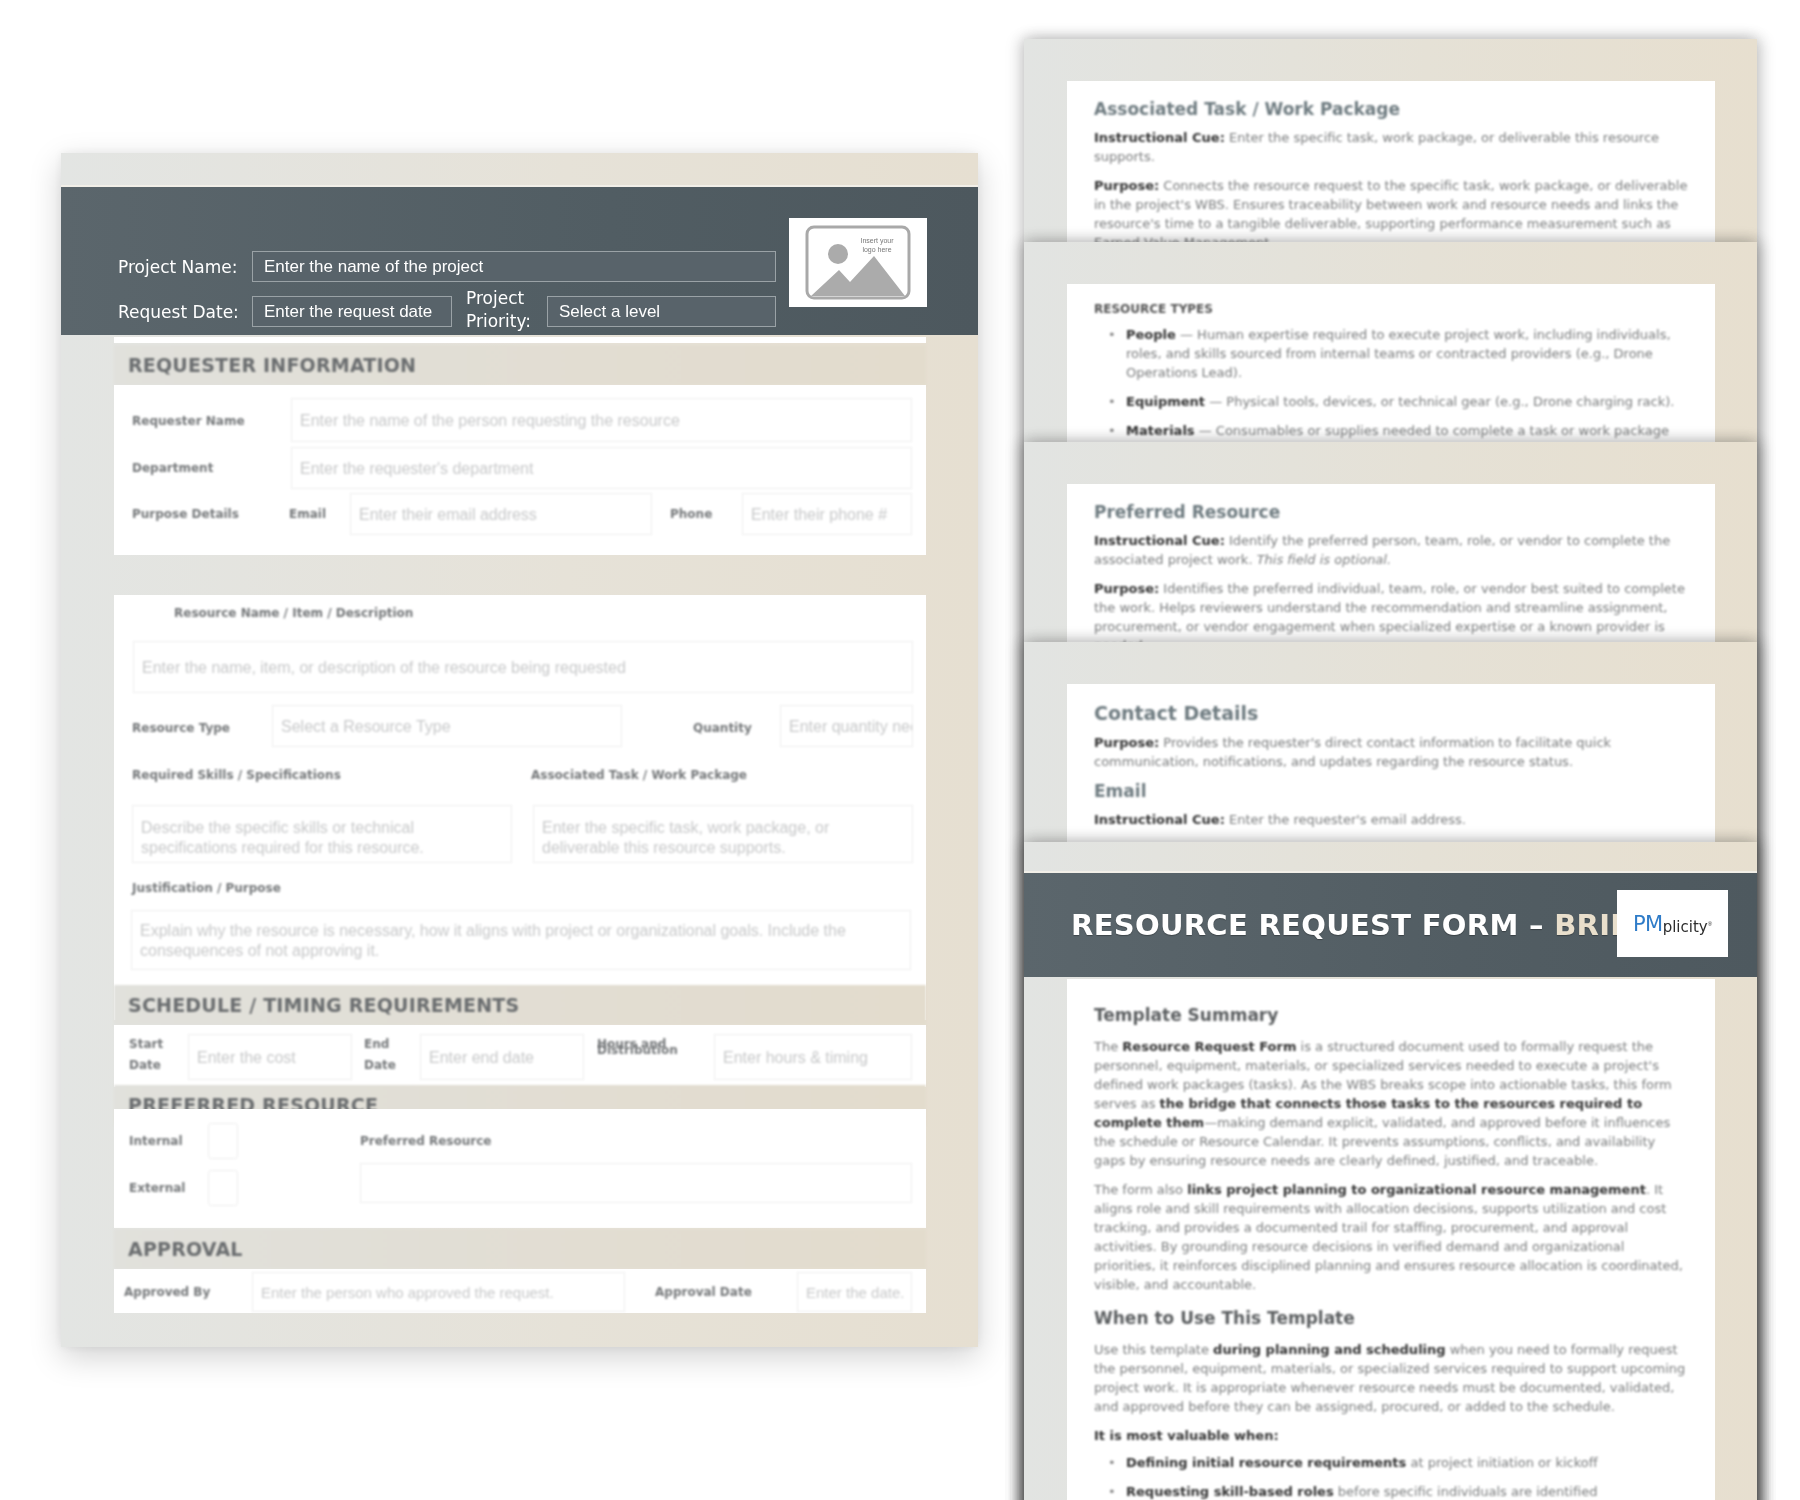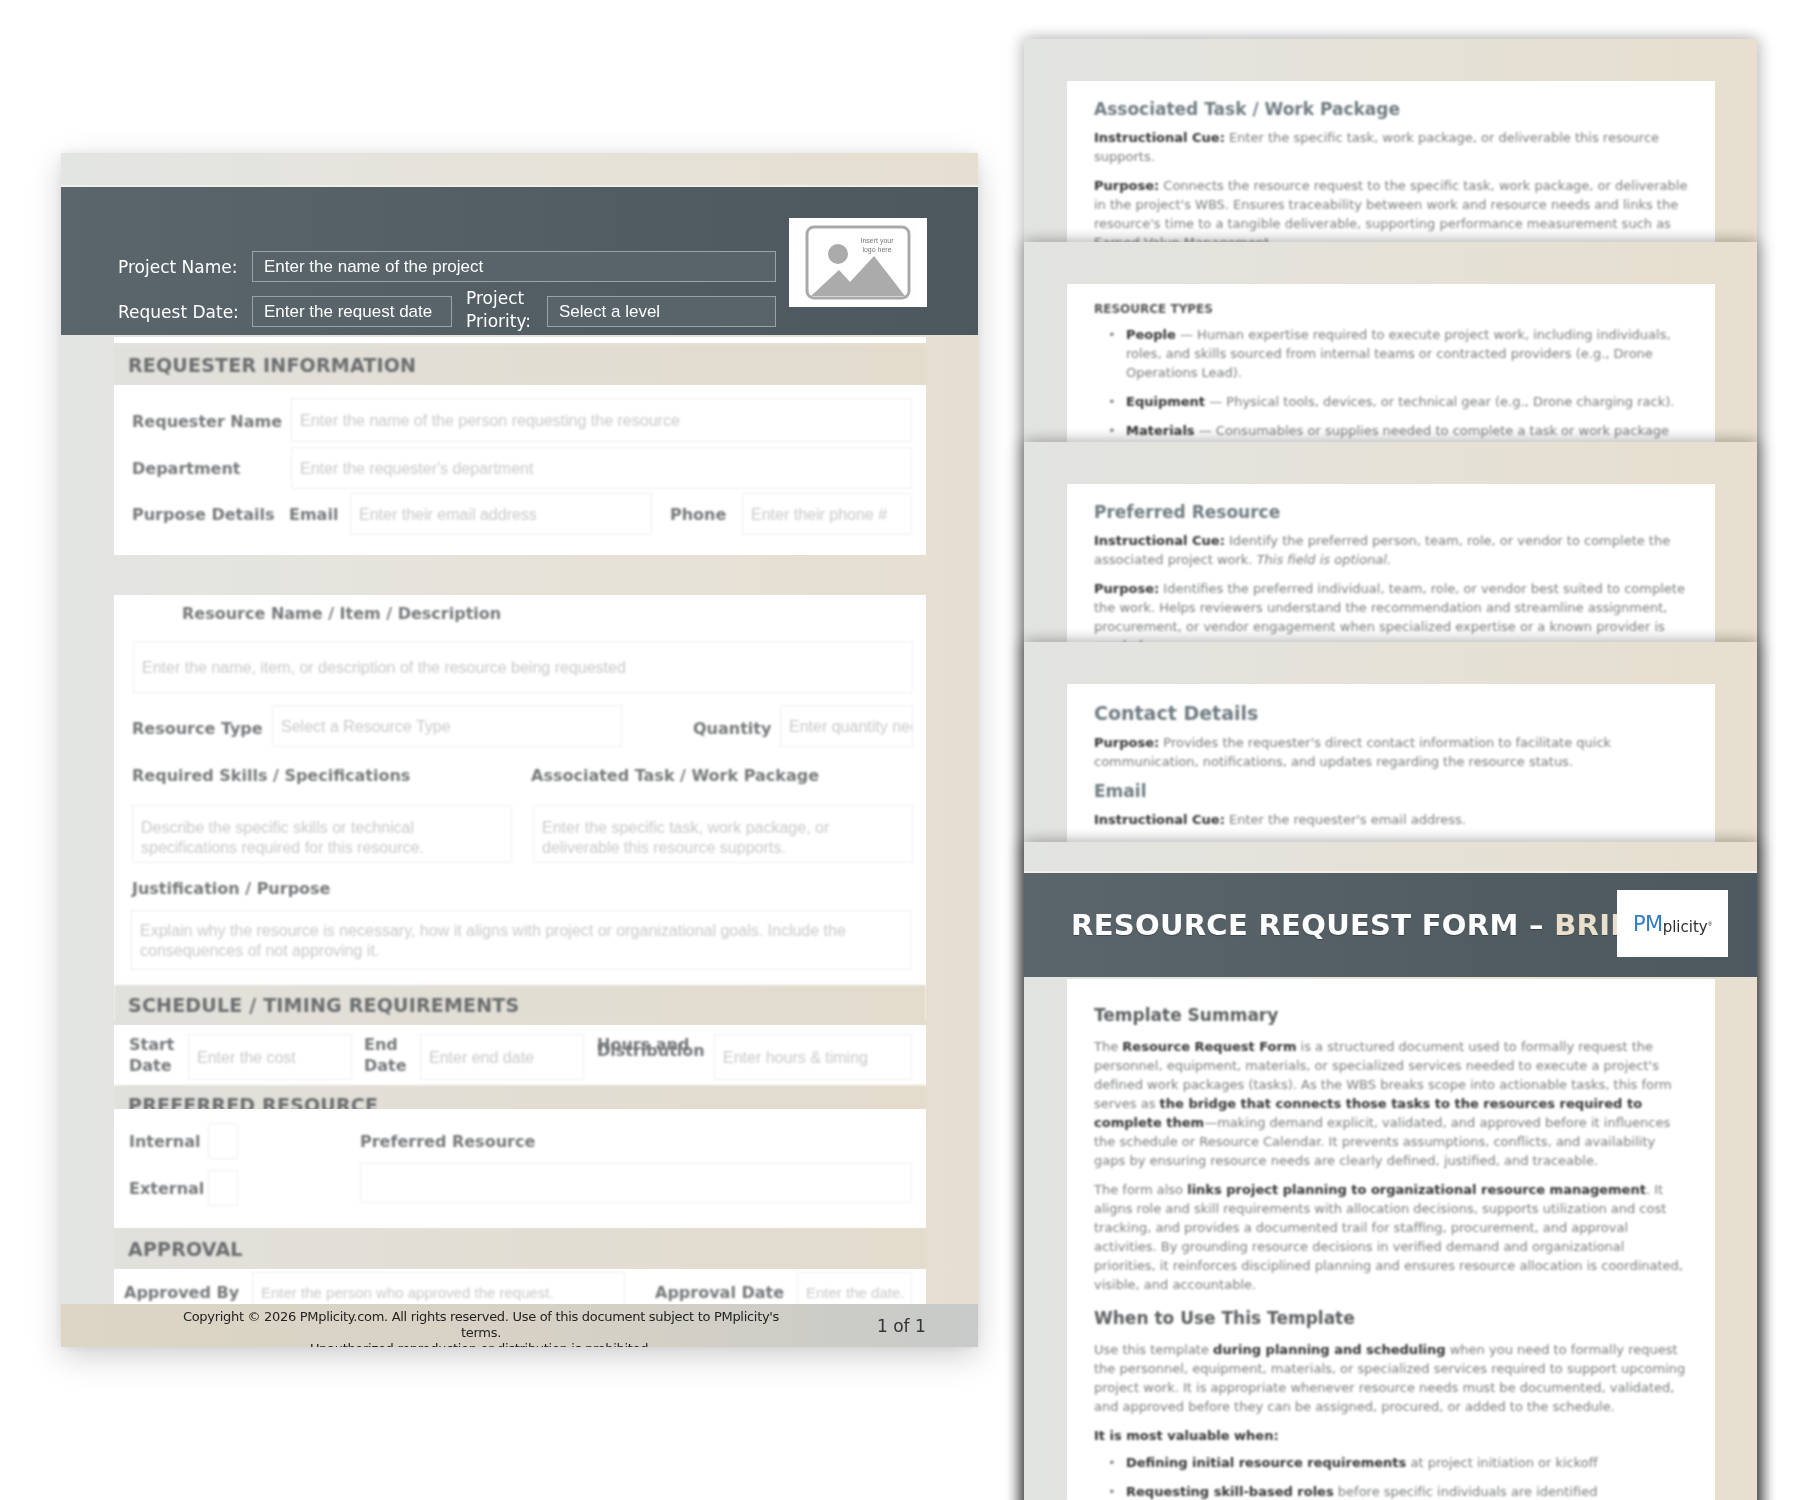--- a/index.html
+++ b/index.html
@@ -38,21 +38,21 @@
       position: absolute; left: 53px; top: 184px; width: 812px; height: 976px;
     }
     .sec-head {
       position: absolute; left: 0; width: 812px; height: 40px;
       background: linear-gradient(90deg, #e1e1dc 0%, #e2ddd2 60%, #e3dccd 100%);
       font-family: "DejaVu Sans", sans-serif; font-weight: bold; font-size: 19px; color: #6b6e70;
       padding-left: 14px; line-height: 40px; filter: blur(0.8px); letter-spacing: 0.2px;
     }
     .sec-body { position: absolute; left: 0; width: 812px; background: #ffffff; }
     .lbl {
-      position: absolute; font-family: "DejaVu Sans", sans-serif; font-weight: bold; font-size: 16px;
+      position: absolute; font-family: "DejaVu Sans", sans-serif; font-weight: bold; font-size: 12px;
       color: #75787a; filter: blur(0.9px); line-height: 19px; white-space: nowrap;
     }
     .fld {
       position: absolute; border: 1px solid #eeeeee; background: #ffffff;
       font-size: 16px; color: #c8c9ca; padding: 0 8px; filter: blur(1px);
       white-space: nowrap; overflow: hidden; font-family: "Liberation Sans", sans-serif;
     }
     .fld.multi { white-space: normal; line-height: 20px; padding-top: 12px; }
     .chk { position: absolute; width: 30px; height: 36px; border: 1px solid #eeeeee; border-radius: 3px; filter: blur(0.8px); }
 
@@ -161,21 +161,21 @@
       <div class="fld" style="left:177px; top:62px; width:621px; height:42px; line-height:42px;">Enter the requester's department</div>
 
       <div class="lbl" style="left:18px; top:120px;">Purpose Details</div>
       <div class="lbl" style="left:175px; top:120px;">Email</div>
       <div class="fld" style="left:236px; top:108px; width:302px; height:42px; line-height:42px;">Enter their email address</div>
       <div class="lbl" style="left:556px; top:120px;">Phone</div>
       <div class="fld" style="left:628px; top:108px; width:170px; height:42px; line-height:42px;">Enter their phone #</div>
     </div>
 
     <div class="sec-body" style="top:258px; height:425px;">
-      <div class="lbl" style="left:32px; top:9px;padding-left:36px;">Resource Name / Item / Description</div>
+      <div class="lbl" style="left:24px; top:9px;padding-left:36px;">Resource Name / Item / Description</div>
       <div class="fld" style="left:19px; top:46px; width:780px; height:52px; line-height:52px;">Enter the name, item, or description of the resource being requested</div>
 
       <div class="lbl" style="left:18px; top:124px;">Resource Type</div>
       <div class="fld" style="left:158px; top:110px; width:350px; height:42px; line-height:42px;">Select a Resource Type</div>
       <div class="lbl" style="left:579px; top:124px;">Quantity</div>
       <div class="fld" style="left:666px; top:110px; width:133px; height:42px; line-height:42px;">Enter quantity needed</div>
 
       <div class="lbl" style="left:18px; top:171px;">Required Skills / Specifications</div>
       <div class="fld multi" style="left:18px; top:210px; width:380px; height:58px;">Describe the specific skills or technical specifications required for this resource.</div>
 
@@ -214,27 +214,20 @@
 
     <div class="sec-head" style="top:892px;">APPROVAL</div>
     <div class="sec-body" style="top:932px; height:44px;">
       <div class="lbl" style="left:10px; top:14px;">Approved By</div>
       <div class="fld" style="left:138px; top:3px; width:373px; height:40px; line-height:40px; font-size:15px;">Enter the person who approved the request.</div>
       <div class="lbl" style="left:541px; top:14px;">Approval Date</div>
       <div class="fld" style="left:683px; top:3px; width:115px; height:40px; line-height:40px; font-size:15px;">Enter the date.</div>
     </div>
   </div>
 
-  <div class="footer">
-    <div class="footer-copy">
-      <div>Copyright © 2026 PMplicity.com. All rights reserved. Use of this document subject to PMplicity's terms.</div>
-      <div>Unauthorized reproduction or distribution is prohibited.</div>
-    </div>
-    <div class="footer-page">1 of 1</div>
-  </div>
 </div>
 
 <div class="rpage" style="top:39px; z-index:1;">
   <div class="rcard" style="top:42px; height:201px;">
     <div class="r-h">Associated Task / Work Package</div>
     <div class="r-p"><b>Instructional Cue:</b><span> Enter the specific task, work package, or deliverable this resource supports.</span></div>
     <div class="r-p"><b>Purpose:</b><span> Connects the resource request to the specific task, work package, or deliverable in the project's WBS. Ensures traceability between work and resource needs and links the resource's time to a tangible deliverable, supporting performance measurement such as Earned Value Management.</span></div>
     <div class="fade"></div>
   </div>
 </div>

